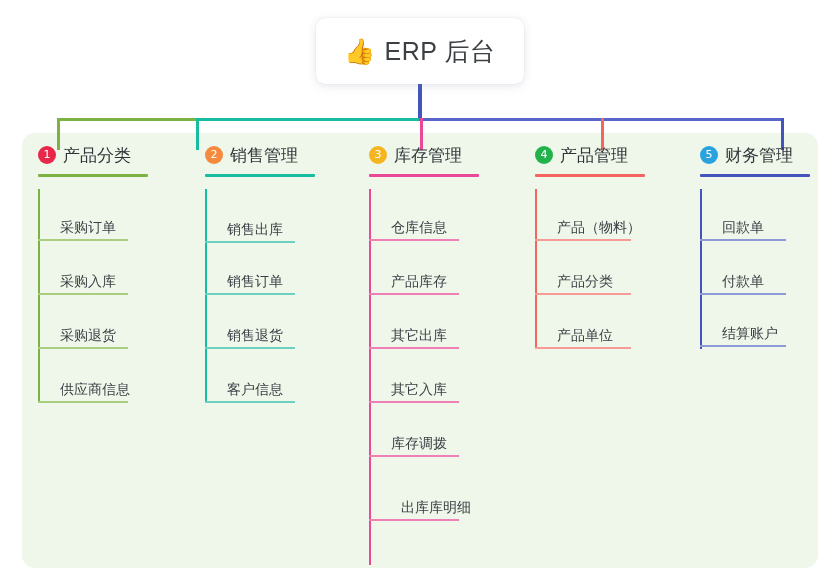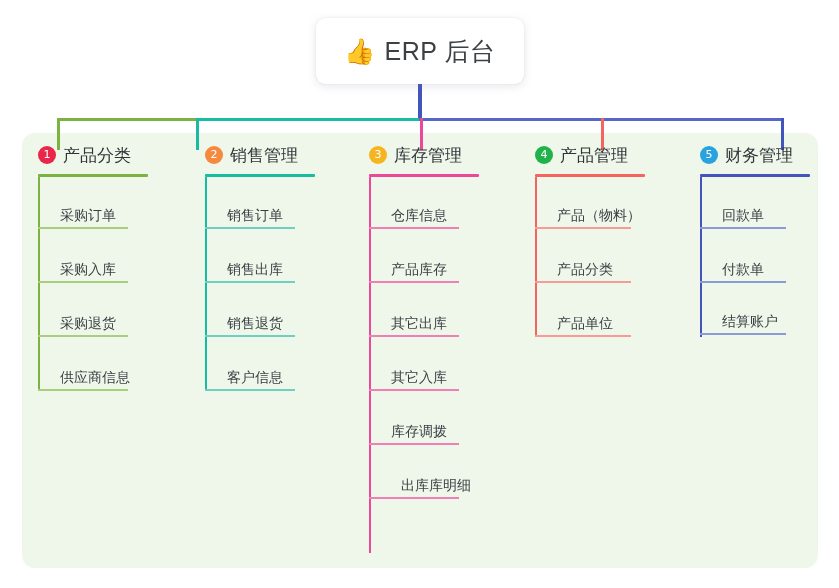--- a/index.html
+++ b/index.html
@@ -94,21 +94,21 @@
   }
   .head-rule {
     height: 3px;
     margin-top: 6px;
     border-radius: 1px;
   }
 
   
   .leaves {
     position: relative;
-    margin-top: 0;
+    margin-top: 12px;
   }
   .spine {
     position: absolute;
     left: 0;
     top: 0;
     width: 2px;
   }
   .leaf {
     position: relative;
     box-sizing: border-box;
@@ -181,26 +181,26 @@
         </div>
       </div>
       <div class="column" style="left: 205px;">
         <div class="col-head">
           <span class="badge" style="background: rgb(245, 137, 61);">2</span>
           <span class="col-title">销售管理</span>
         </div>
         <div class="head-rule" style="width: 110px; background: rgb(23, 189, 160);"></div>
         <div class="leaves">
           <div class="spine" style="height: 214px; background: rgb(23, 189, 160);"></div>
+          <div class="leaf" style="height: 54px;">
+            <span class="leaf-label">销售出库</span>
+            <div class="leaf-rule" style="width: 90px; background: rgb(111, 207, 192);"></div>
+          </div>
           <div class="leaf" style="height: 52px;">
             <span class="leaf-label">销售订单</span>
-            <div class="leaf-rule" style="width: 90px; background: rgb(111, 207, 192);"></div>
-          </div>
-          <div class="leaf" style="height: 54px;">
-            <span class="leaf-label">销售出库</span>
             <div class="leaf-rule" style="width: 90px; background: rgb(111, 207, 192);"></div>
           </div>
           <div class="leaf" style="height: 54px;">
             <span class="leaf-label">销售退货</span>
             <div class="leaf-rule" style="width: 90px; background: rgb(111, 207, 192);"></div>
           </div>
           <div class="leaf" style="height: 54px;">
             <span class="leaf-label">客户信息</span>
             <div class="leaf-rule" style="width: 90px; background: rgb(111, 207, 192);"></div>
           </div>
@@ -227,21 +227,21 @@
             <div class="leaf-rule" style="width: 90px; background: rgb(239, 127, 180);"></div>
           </div>
           <div class="leaf" style="height: 54px;">
             <span class="leaf-label">其它入库</span>
             <div class="leaf-rule" style="width: 90px; background: rgb(239, 127, 180);"></div>
           </div>
           <div class="leaf" style="height: 54px;">
             <span class="leaf-label">库存调拨</span>
             <div class="leaf-rule" style="width: 90px; background: rgb(239, 127, 180);"></div>
           </div>
-          <div class="leaf" style="height: 54px; padding-left: 32px;">
+          <div class="leaf" style="height: 64px; padding-left: 32px;">
             <span class="leaf-label">出库库明细</span>
             <div class="leaf-rule" style="width: 90px; background: rgb(239, 127, 180);"></div>
           </div>
         </div>
       </div>
       <div class="column" style="left: 535px;">
         <div class="col-head">
           <span class="badge" style="background: rgb(34, 178, 76);">4</span>
           <span class="col-title">产品管理</span>
         </div>

